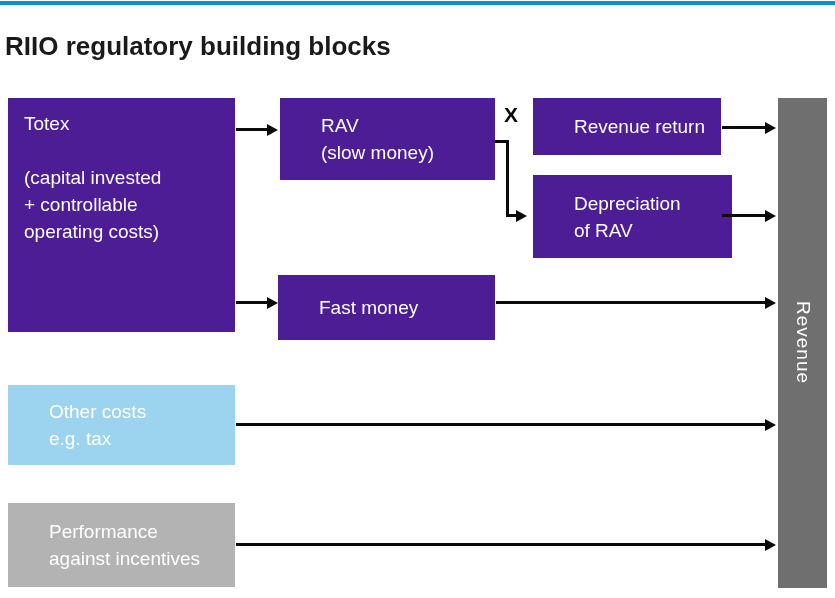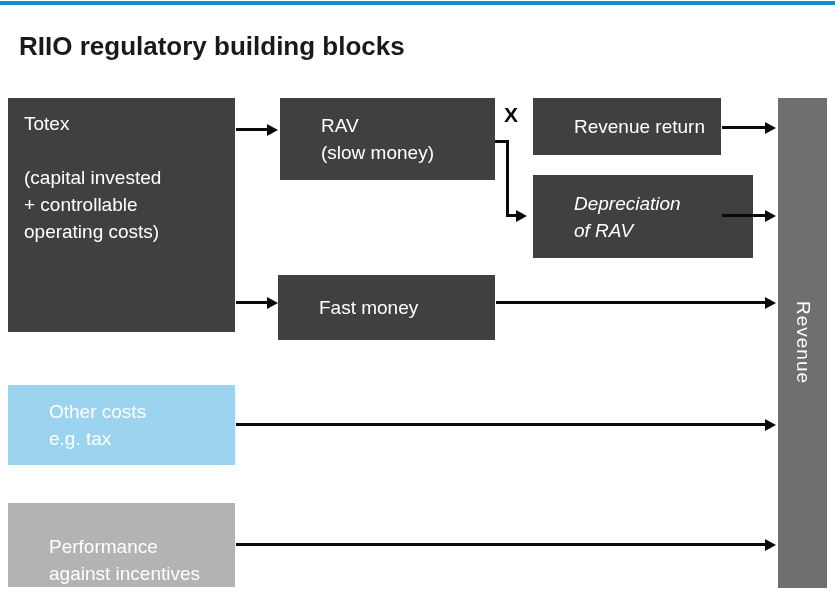--- a/index.html
+++ b/index.html
@@ -12,48 +12,48 @@
     overflow: hidden;
   }
   .top-rule {
     position: absolute;
     left: 0; top: 1px;
     width: 835px; height: 4px;
     background: #0e90cc;
   }
   .page-title {
     position: absolute;
-    left: 19px; top: 14px;
+    left: 5px; top: 14px;
     font-size: 26px;
     font-weight: 700;
     color: #1a1a1a;
     letter-spacing: 0;
   }
   .box {
     position: absolute;
     color: #ffffff;
     font-size: 19px;
     line-height: 27px;
     box-sizing: border-box;
     padding-left: 16px;
     padding-right: 10px;
   }
   .box .label { white-space: pre-line; }
-  .teal  { background: #404040; }
+  .teal  { background: #4c1d95; }
   .lblue { background: #9cd4ef; }
   .gray  { background: #b3b3b3; }
   .vcenter { display: flex; align-items: center; padding-left: 41px; }
 
   .box-totex        { left: 8px;   top: 98px;  width: 227px; height: 234px; padding-top: 12px; }
   .box-rav          { left: 280px; top: 98px;  width: 215px; height: 82px; }
   .box-allowed      { left: 533px; top: 98px;  width: 188px; height: 57px; }
-  .box-depreciation { left: 533px; top: 175px; width: 220px; height: 83px; font-style: italic; }
+  .box-depreciation { left: 533px; top: 175px; width: 199px; height: 83px; }
   .box-fast         { left: 278px; top: 275px; width: 217px; height: 65px; }
   .box-other        { left: 8px;   top: 385px; width: 227px; height: 80px; }
-  .box-performance  { left: 8px;   top: 503px; width: 227px; height: 84px; align-items: flex-end; }
+  .box-performance  { left: 8px;   top: 503px; width: 227px; height: 84px; }
 
   .revenue-bar {
     position: absolute;
     left: 778px; top: 98px;
     width: 49px; height: 490px;
     background: #6f6f6f;
     display: flex;
     align-items: center;
     justify-content: center;
   }

